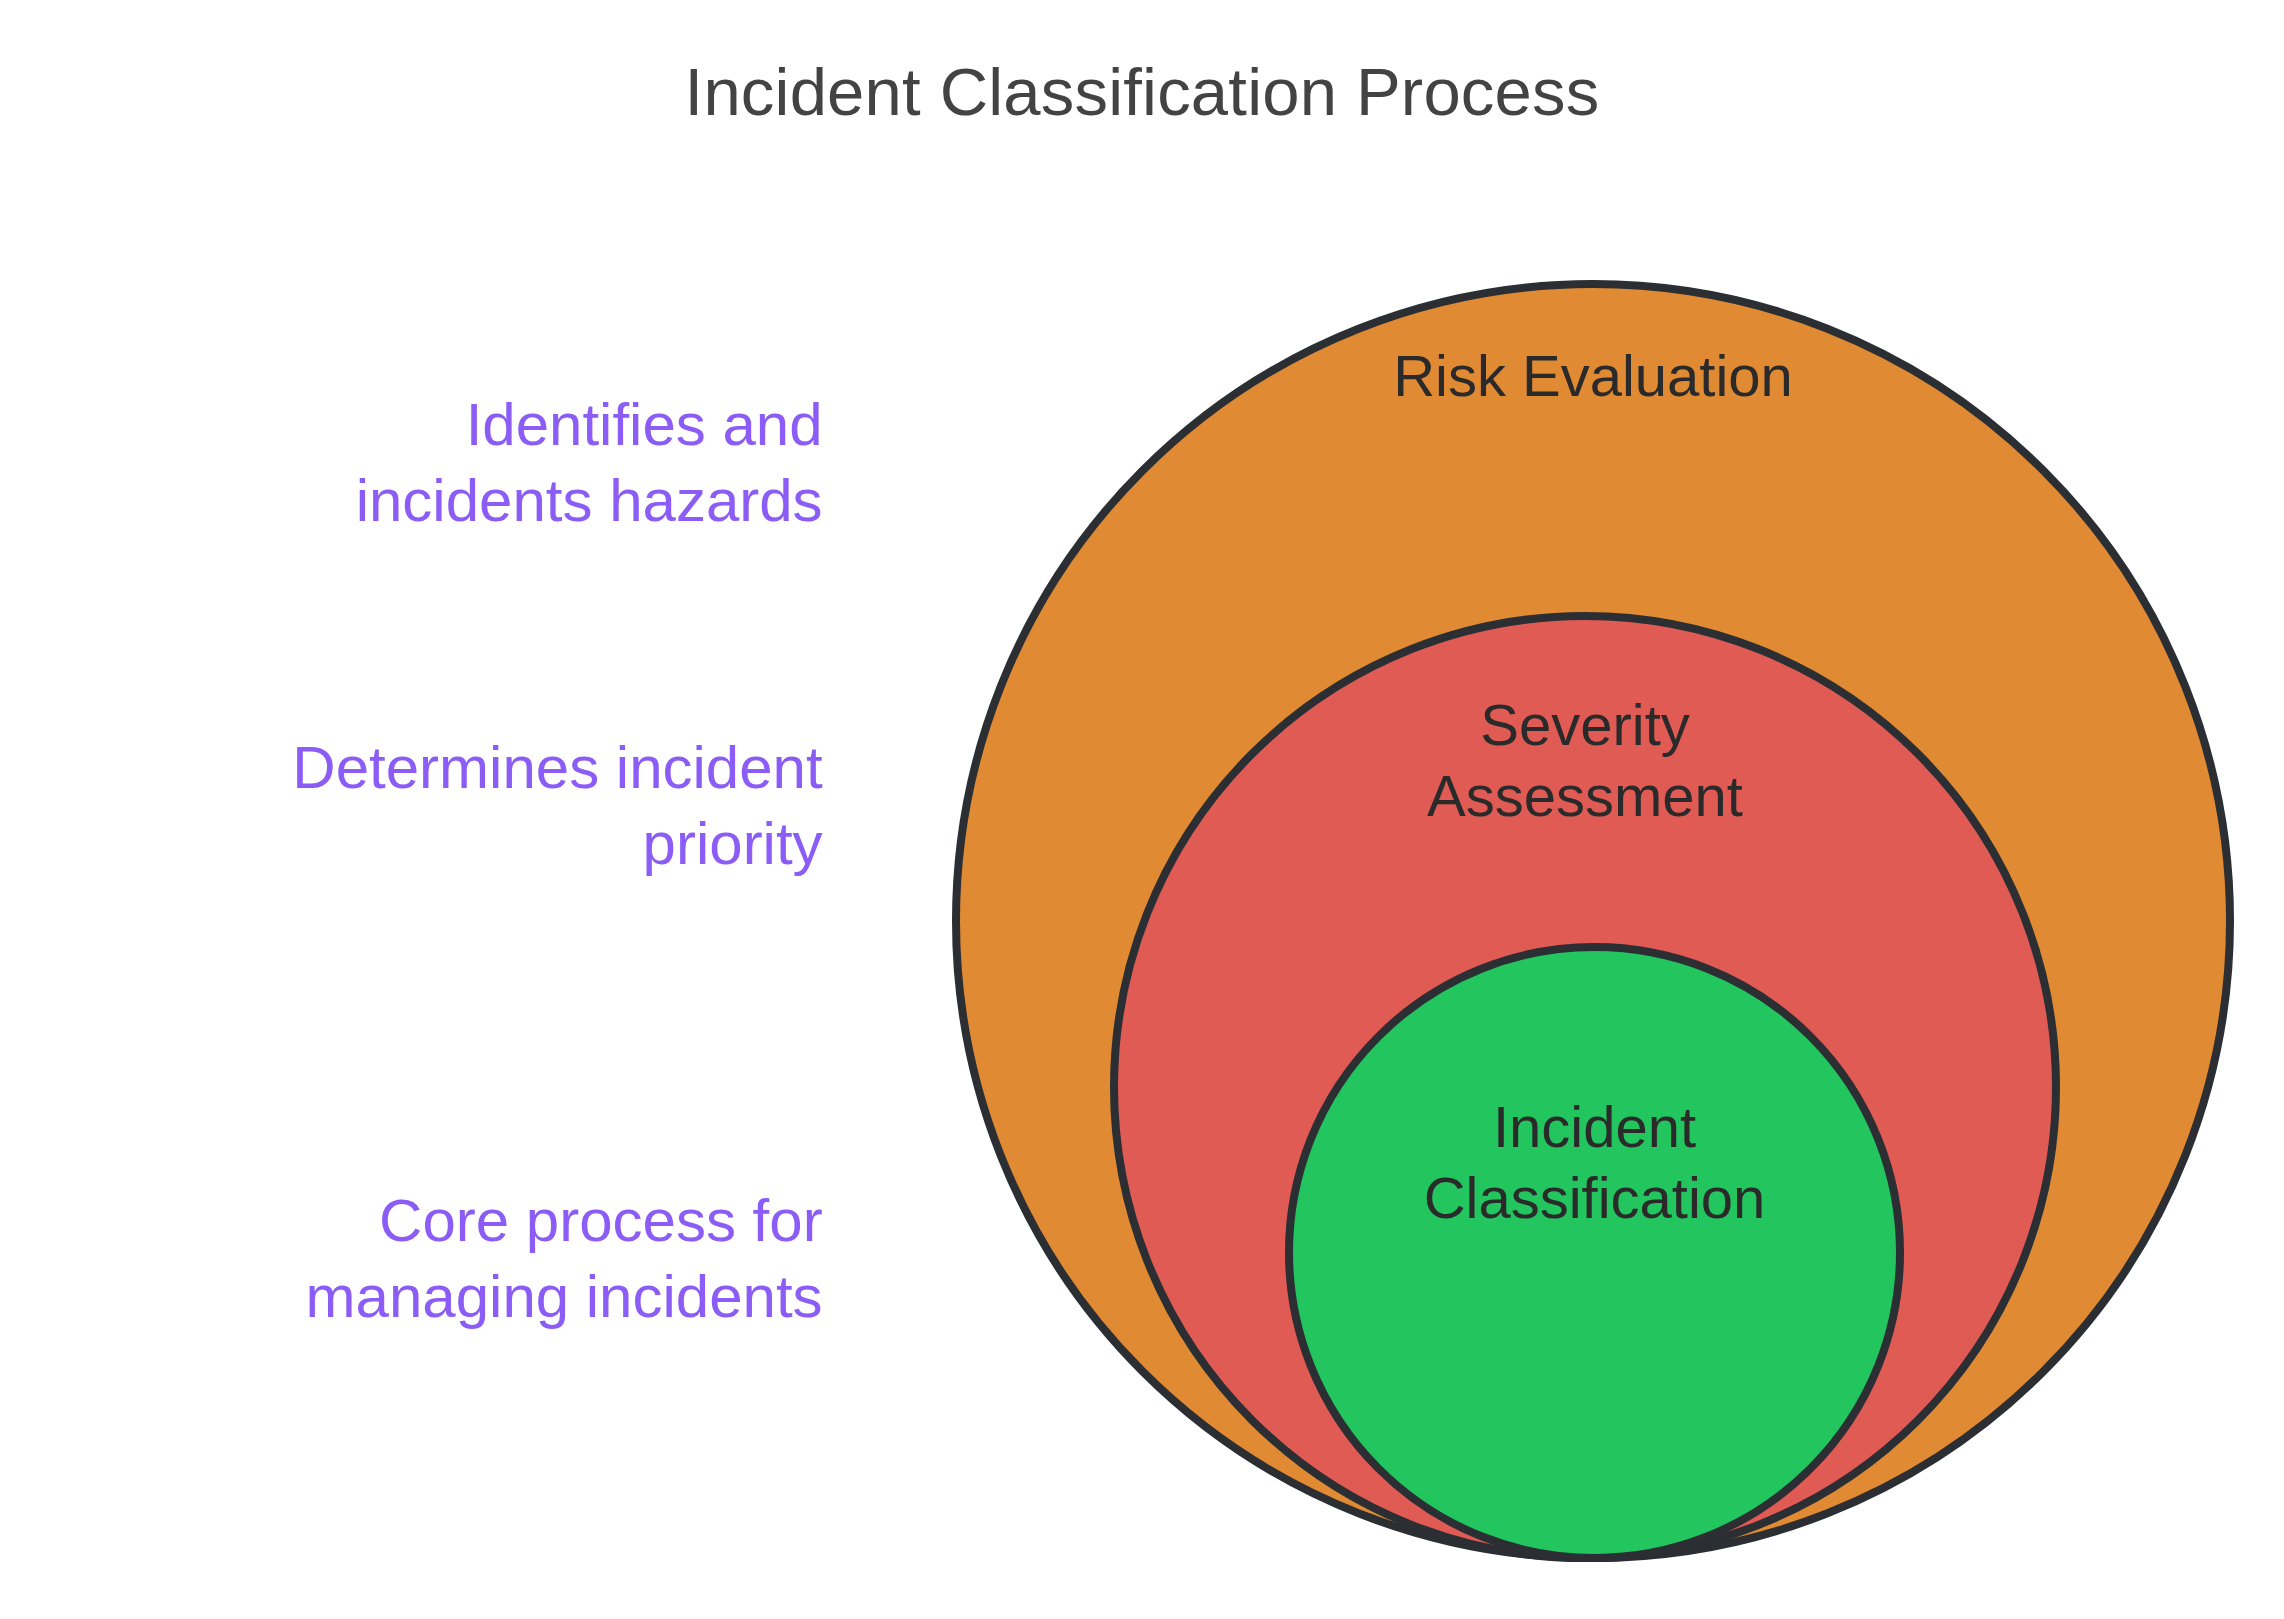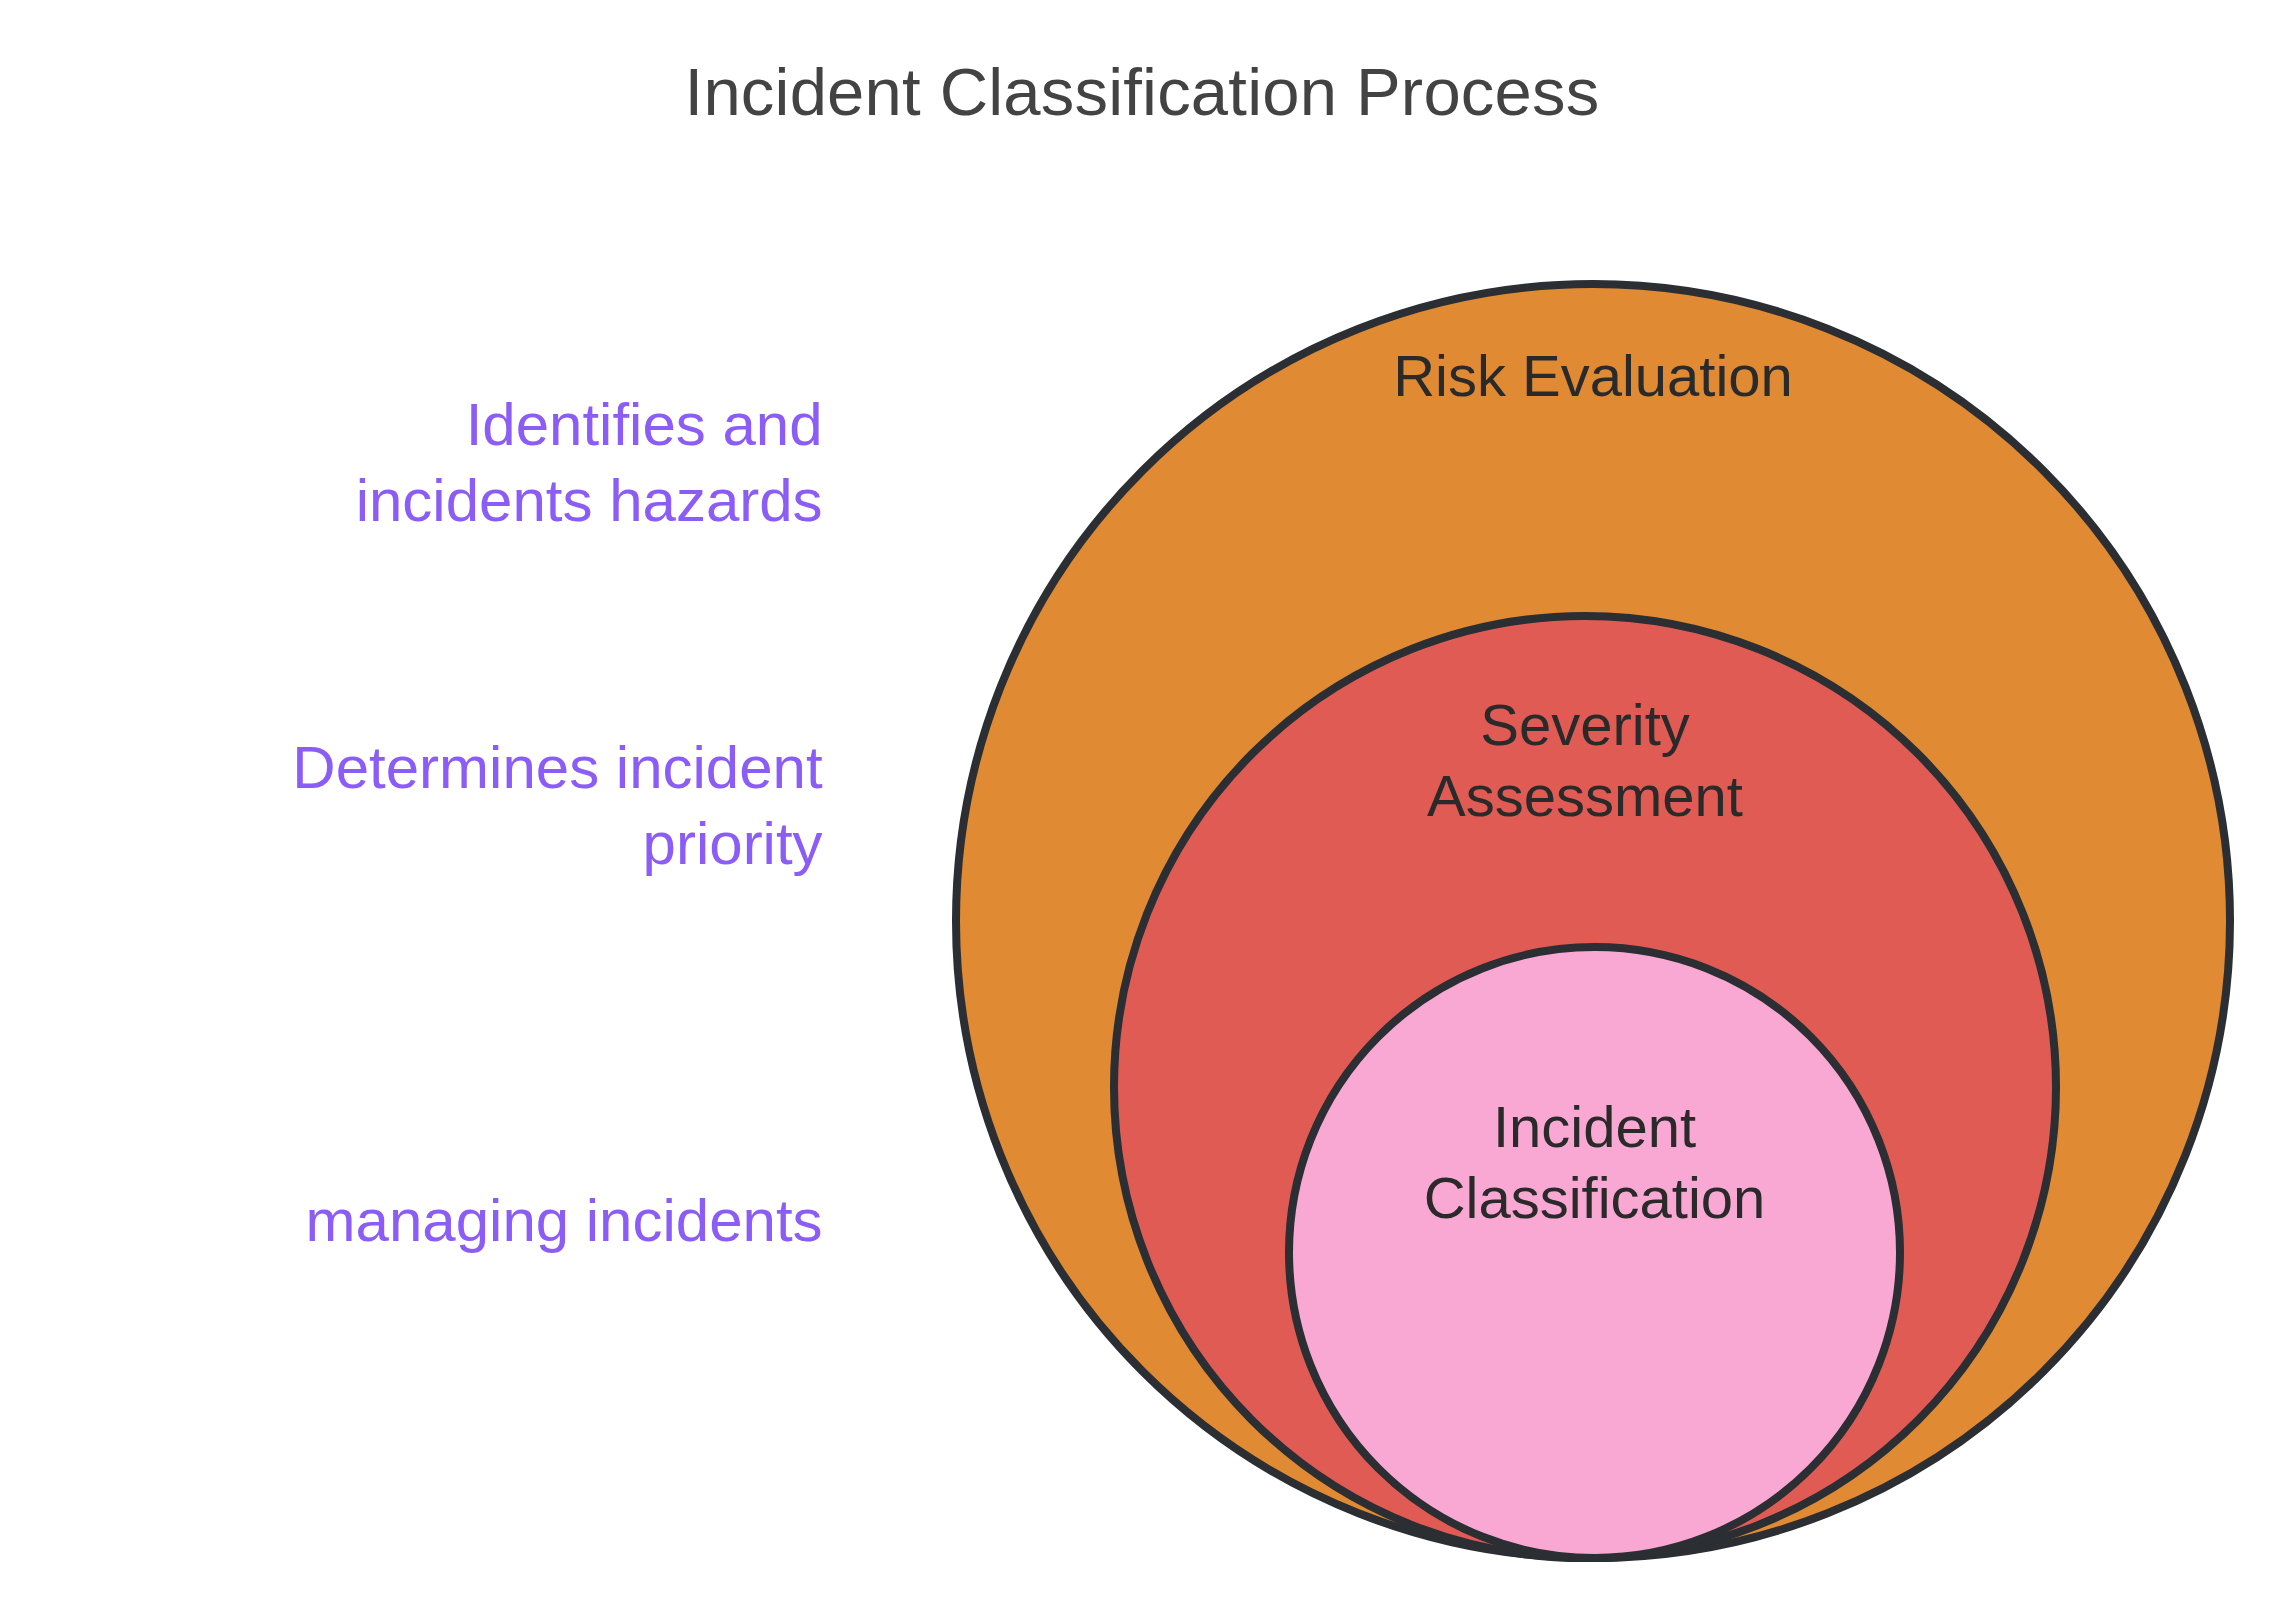--- a/index.html
+++ b/index.html
@@ -103,21 +103,21 @@
     z-index: 2;
   }
   #circle-middle .circle-label { margin-top: 70px; }
 
   
   #circle-inner {
     left: 1285px;
     top: 943px;
     width: 619px;
     height: 619px;
-    background: #f9a8d4;
+    background: #22c55e;
     z-index: 3;
   }
   #circle-inner .circle-label { margin-top: 141px; }
 </style>
 </head>
 <body>
 
 <div id="stage">
 
   <div id="diagram-title">Incident Classification Process</div>
@@ -128,20 +128,21 @@
       <span class="desc-line">Identifies and</span>
       <span class="desc-line">incidents hazards</span>
     </div>
 
     <div class="desc-item" id="desc-1">
       <span class="desc-line">Determines incident</span>
       <span class="desc-line">priority</span>
     </div>
 
     <div class="desc-item" id="desc-2">
+      <span class="desc-line">Core process for</span>
       <span class="desc-line">managing incidents</span>
     </div>
 
   </div>
 
   <div id="venn-group">
 
     <div class="circle" id="circle-outer">
       <span class="circle-label">Risk Evaluation</span>
     </div>

